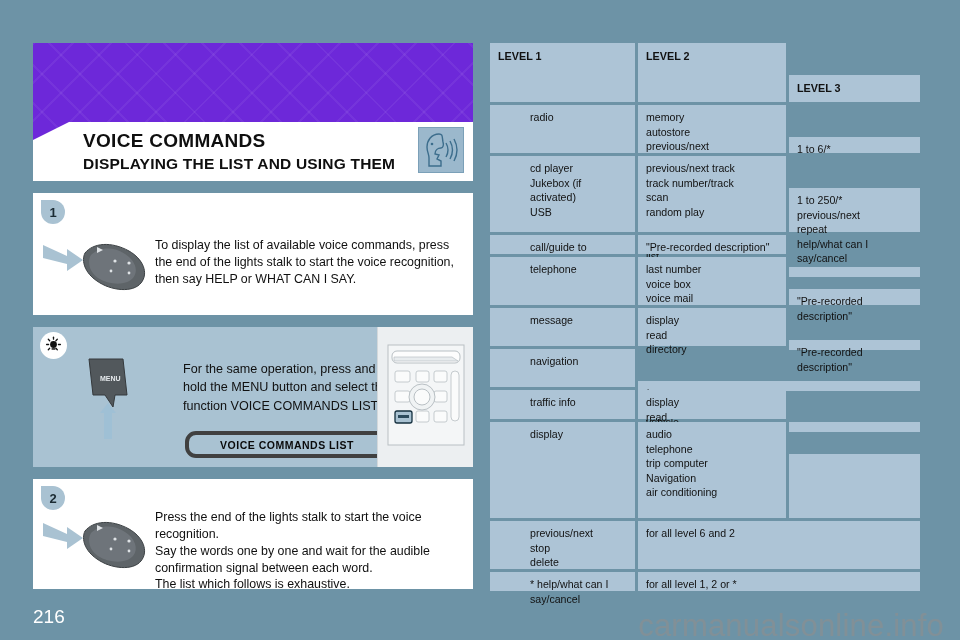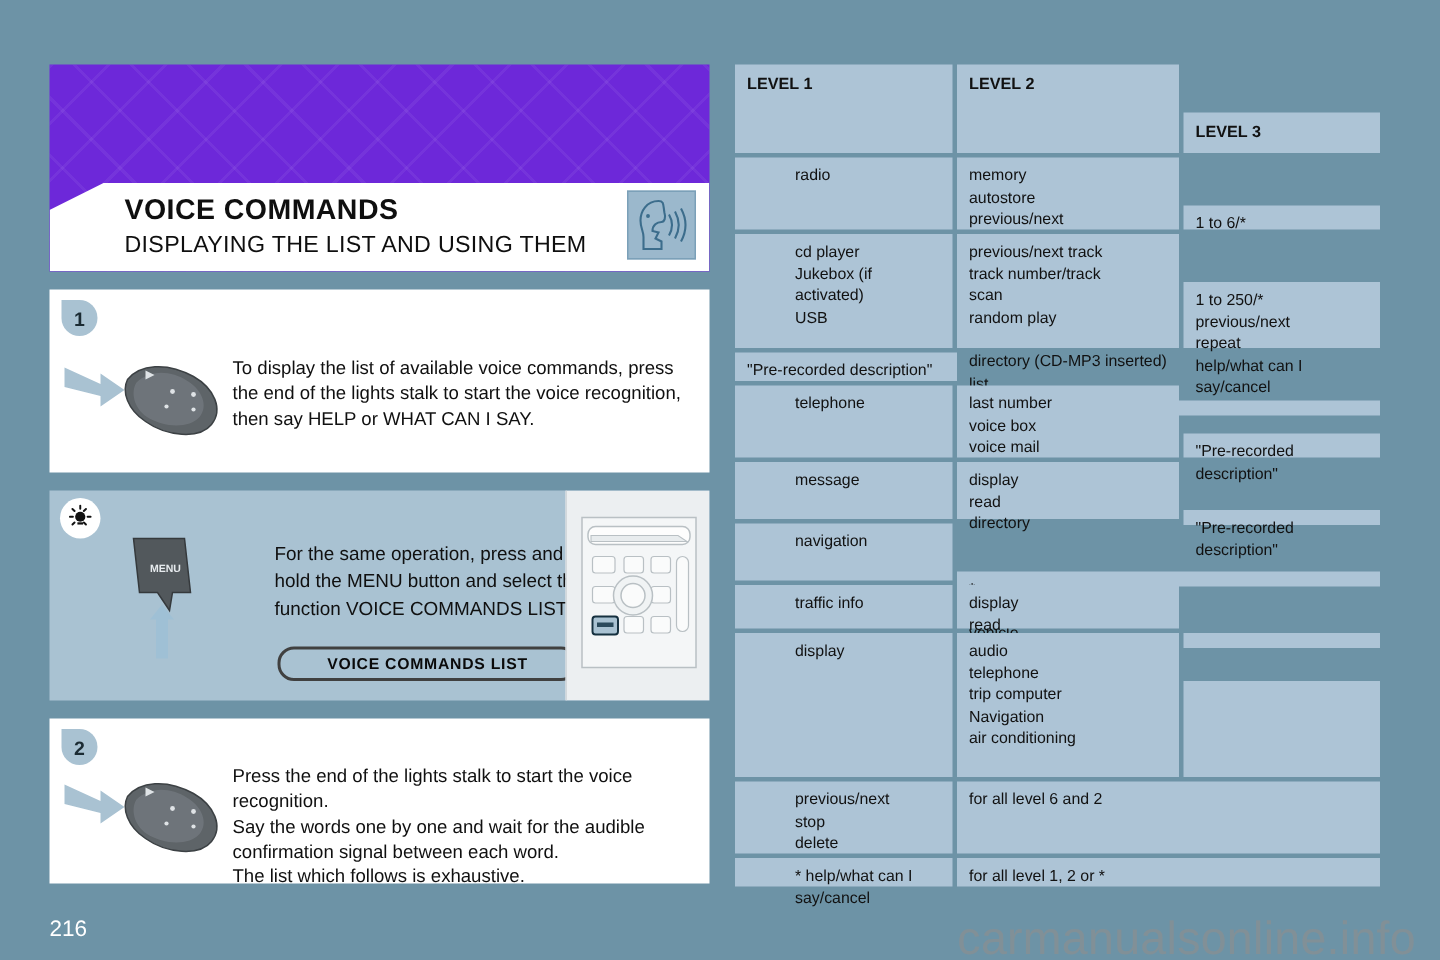--- a/index.html
+++ b/index.html
@@ -13,21 +13,21 @@
 
   
   .watermark{
     position:absolute; right:16px; bottom:-4px;
     font-size:31px; color:#8a8f92; opacity:.72;
     letter-spacing:.2px; white-space:nowrap;
     font-family:"Liberation Sans", sans-serif;
   }
   .pagenum{
     position:absolute; left:33px; bottom:12px;
-    color:#ffffff; font-size:15px;
+    color:#ffffff; font-size:19px;
   }
 
   
   .left-col{
     position:absolute; left:33px; top:43px;
     width:440px; height:548px;
   }
 
   
   .hdr{
@@ -49,21 +49,21 @@
     background:#ffffff;
     clip-path: polygon(36px 0, 100% 0, 100% 100%, 0 100%, 0 18px);
     display:flex; align-items:center;
   }
   .hdr .titletext{ margin-left:50px; }
   .title-main{
     font-size:19px; font-weight:bold; color:#0f0f0f;
     letter-spacing:.3px; line-height:1.25;
   }
   .title-sub{
-    font-size:15.5px; font-weight:normal; color:#0f0f0f;
+    font-size:15.5px; font-weight:bold; color:#0f0f0f;
     letter-spacing:.2px; line-height:1.3; margin-top:2px;
   }
   .voice-badge{
     position:absolute; right:9px; bottom:8px;
     width:44px; height:44px;
     background:#9bb8cc; border:1px solid #7ba0b8;
   }
 
   
   .card{
@@ -104,21 +104,21 @@
   .card.step1 .body-text{ left:122px; top:44px; width:310px; }
   .card.step2 .body-text{ left:122px; top:30px; width:310px; }
   .panel-blue .body-text{ left:150px; top:33px; width:215px; font-size:12.6px; line-height:1.45;}
 
   .arrow-blue{ position:absolute; }
   .stalk{ position:absolute; }
 
   .pill-btn{
     position:absolute; left:152px; top:104px;
     width:196px; height:19px;
-    border:2px solid #404040; border-radius:11px;
+    border:4px solid #404040; border-radius:11px;
     display:flex; align-items:center; justify-content:center;
     font-size:10.5px; font-weight:bold; color:#0a0a0a;
     letter-spacing:.5px; background:transparent;
   }
 
   
   .table-wrap{
     position:absolute; left:490px; top:43px;
     width:430px; height:548px;
     display:flex; flex-direction:column; gap:3px;
@@ -269,20 +269,21 @@
 random play
 
 directory (CD-MP3 inserted)
 list</div>
       <div class="tcell c3">1 to 250/*
 previous/next
 repeat
 help/what can I say/cancel</div>
     </div>
     <div class="trow" style="height: 19px;">
+      <div class="tcell c1">call/guide to</div>
       <div class="tcell c2">"Pre-recorded description"</div>
       <div class="tcell c3 empty"></div>
     </div>
     <div class="trow" style="height: 48px;">
       <div class="tcell c1">telephone</div>
       <div class="tcell c2">last number
 voice box
 voice mail
 directory</div>
       <div class="tcell c3">"Pre-recorded description"</div>

